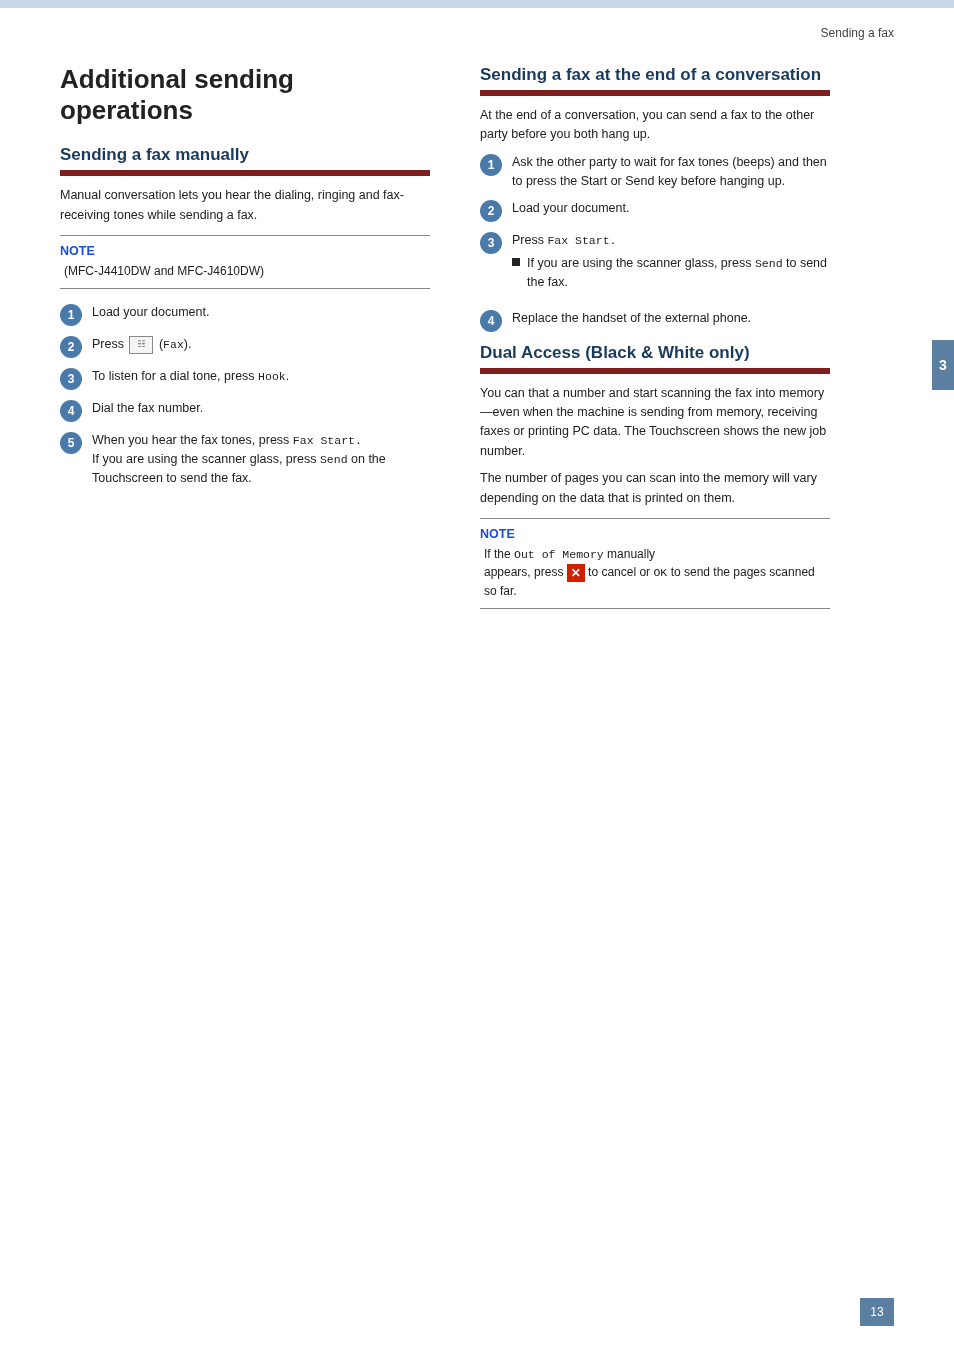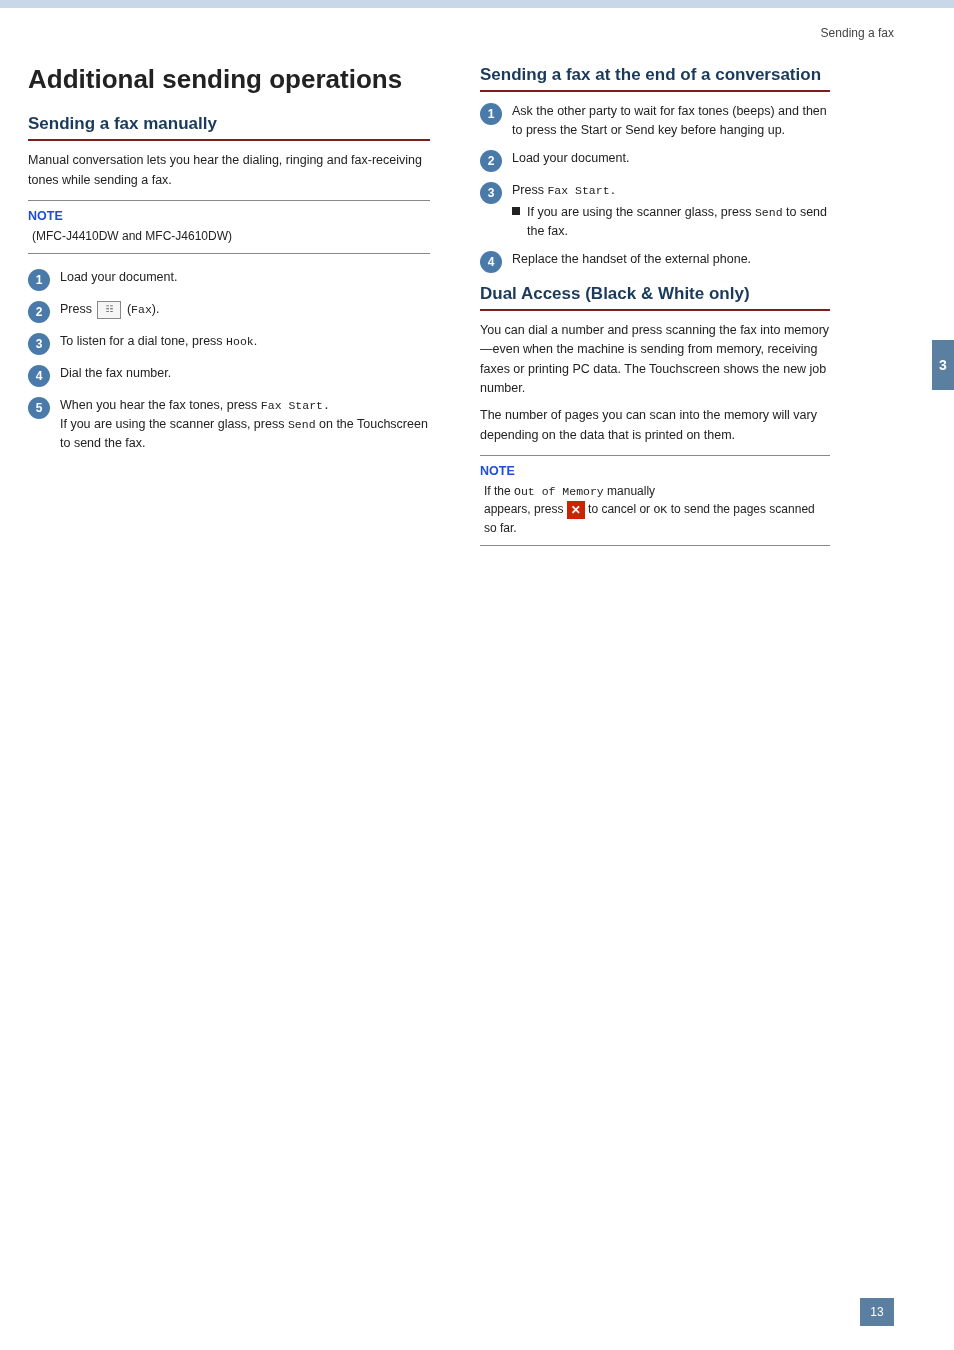--- a/index.html
+++ b/index.html
@@ -27,21 +27,21 @@
       font-size: 12px;
       color: #444;
     }
     .content-area {
       display: flex;
       flex-direction: row;
       padding: 10px 0 0 0;
     }
     .left-col {
       width: 460px;
-      padding: 10px 30px 20px 28px;
+      padding: 10px 30px 20px 60px;
     }
     .right-col {
       width: 430px;
       padding: 10px 60px 20px 20px;
     }
     .chapter-tab {
       position: absolute;
       right: 0;
       top: 340px;
       background: #5a7fa0;
@@ -58,21 +58,21 @@
       font-size: 26px;
       font-weight: bold;
       color: #222;
       margin-bottom: 18px;
       line-height: 1.2;
     }
     h2.section-title {
       font-size: 17px;
       font-weight: bold;
       color: #1a3a5c;
-      border-bottom: 2px solid #7f1d1d;
+      border-bottom: 6px solid #7f1d1d;
       padding-bottom: 4px;
       margin-bottom: 10px;
       line-height: 1.3;
     }
     p.body-text {
       font-size: 12.5px;
       line-height: 1.55;
       color: #222;
       margin-bottom: 8px;
     }
@@ -148,21 +148,21 @@
       color: #555;
     }
     .bullet-list {
       list-style: none;
       margin: 4px 0 0 0;
       padding: 0;
     }
     .bullet-list li {
       display: flex;
       align-items: flex-start;
-      margin-bottom: 0;
+      margin-bottom: 8px;
     }
     .bullet-square {
       display: inline-block;
       width: 8px;
       height: 8px;
       background: #222;
       flex-shrink: 0;
       margin-right: 7px;
       margin-top: 4px;
     }
@@ -257,20 +257,21 @@
             <span>If you are using the scanner glass, press</span> <code class="inline-code">Send</code> <span>on the Touchscreen to send the fax.</span>
           </span>
         </li>
       </ul>
     </div>
 
     <div class="right-col">
 
       <h2 class="section-title">Sending a fax at the end of a conversation</h2>
 
+      <p class="body-text">At the end of a conversation, you can send a fax to the other party before you both hang up.</p>
 
       <ul class="step-list">
 
         <li class="step-item">
           <span class="step-num blue">1</span>
           <span class="step-text">
             <span>Ask the other party to wait for fax tones (beeps) and then to press the Start or Send key before hanging up.</span>
           </span>
         </li>
 
@@ -299,21 +300,21 @@
         <li class="step-item">
           <span class="step-num blue">4</span>
           <span class="step-text">
             <span>Replace the handset of the external phone.</span>
           </span>
         </li>
       </ul>
 
       <h2 class="section-title">Dual Access (Black &amp; White only)</h2>
 
-      <p class="body-text">You can dial a number and press scanning the fax into memory—even when the machine is sending from memory, receiving faxes or printing PC data. The Touchscreen shows the new job number.</p>
+      <p class="body-text">You can that a number and start scanning the fax into memory—even when the machine is sending from memory, receiving faxes or printing PC data. The Touchscreen shows the new job number.</p>
       <p class="body-text">The number of pages you can scan into the memory will vary depending on the data that is printed on them.</p>
 
       <div class="note-box">
         <div class="note-label">NOTE</div>
         <div class="note-text">
           <span>If the</span> <code class="inline-code">Out of Memory</code> <span>manually</span>
         </div>
         <div class="note-text">
           <span>appears, press</span>
           <span class="cancel-icon">✕</span>

